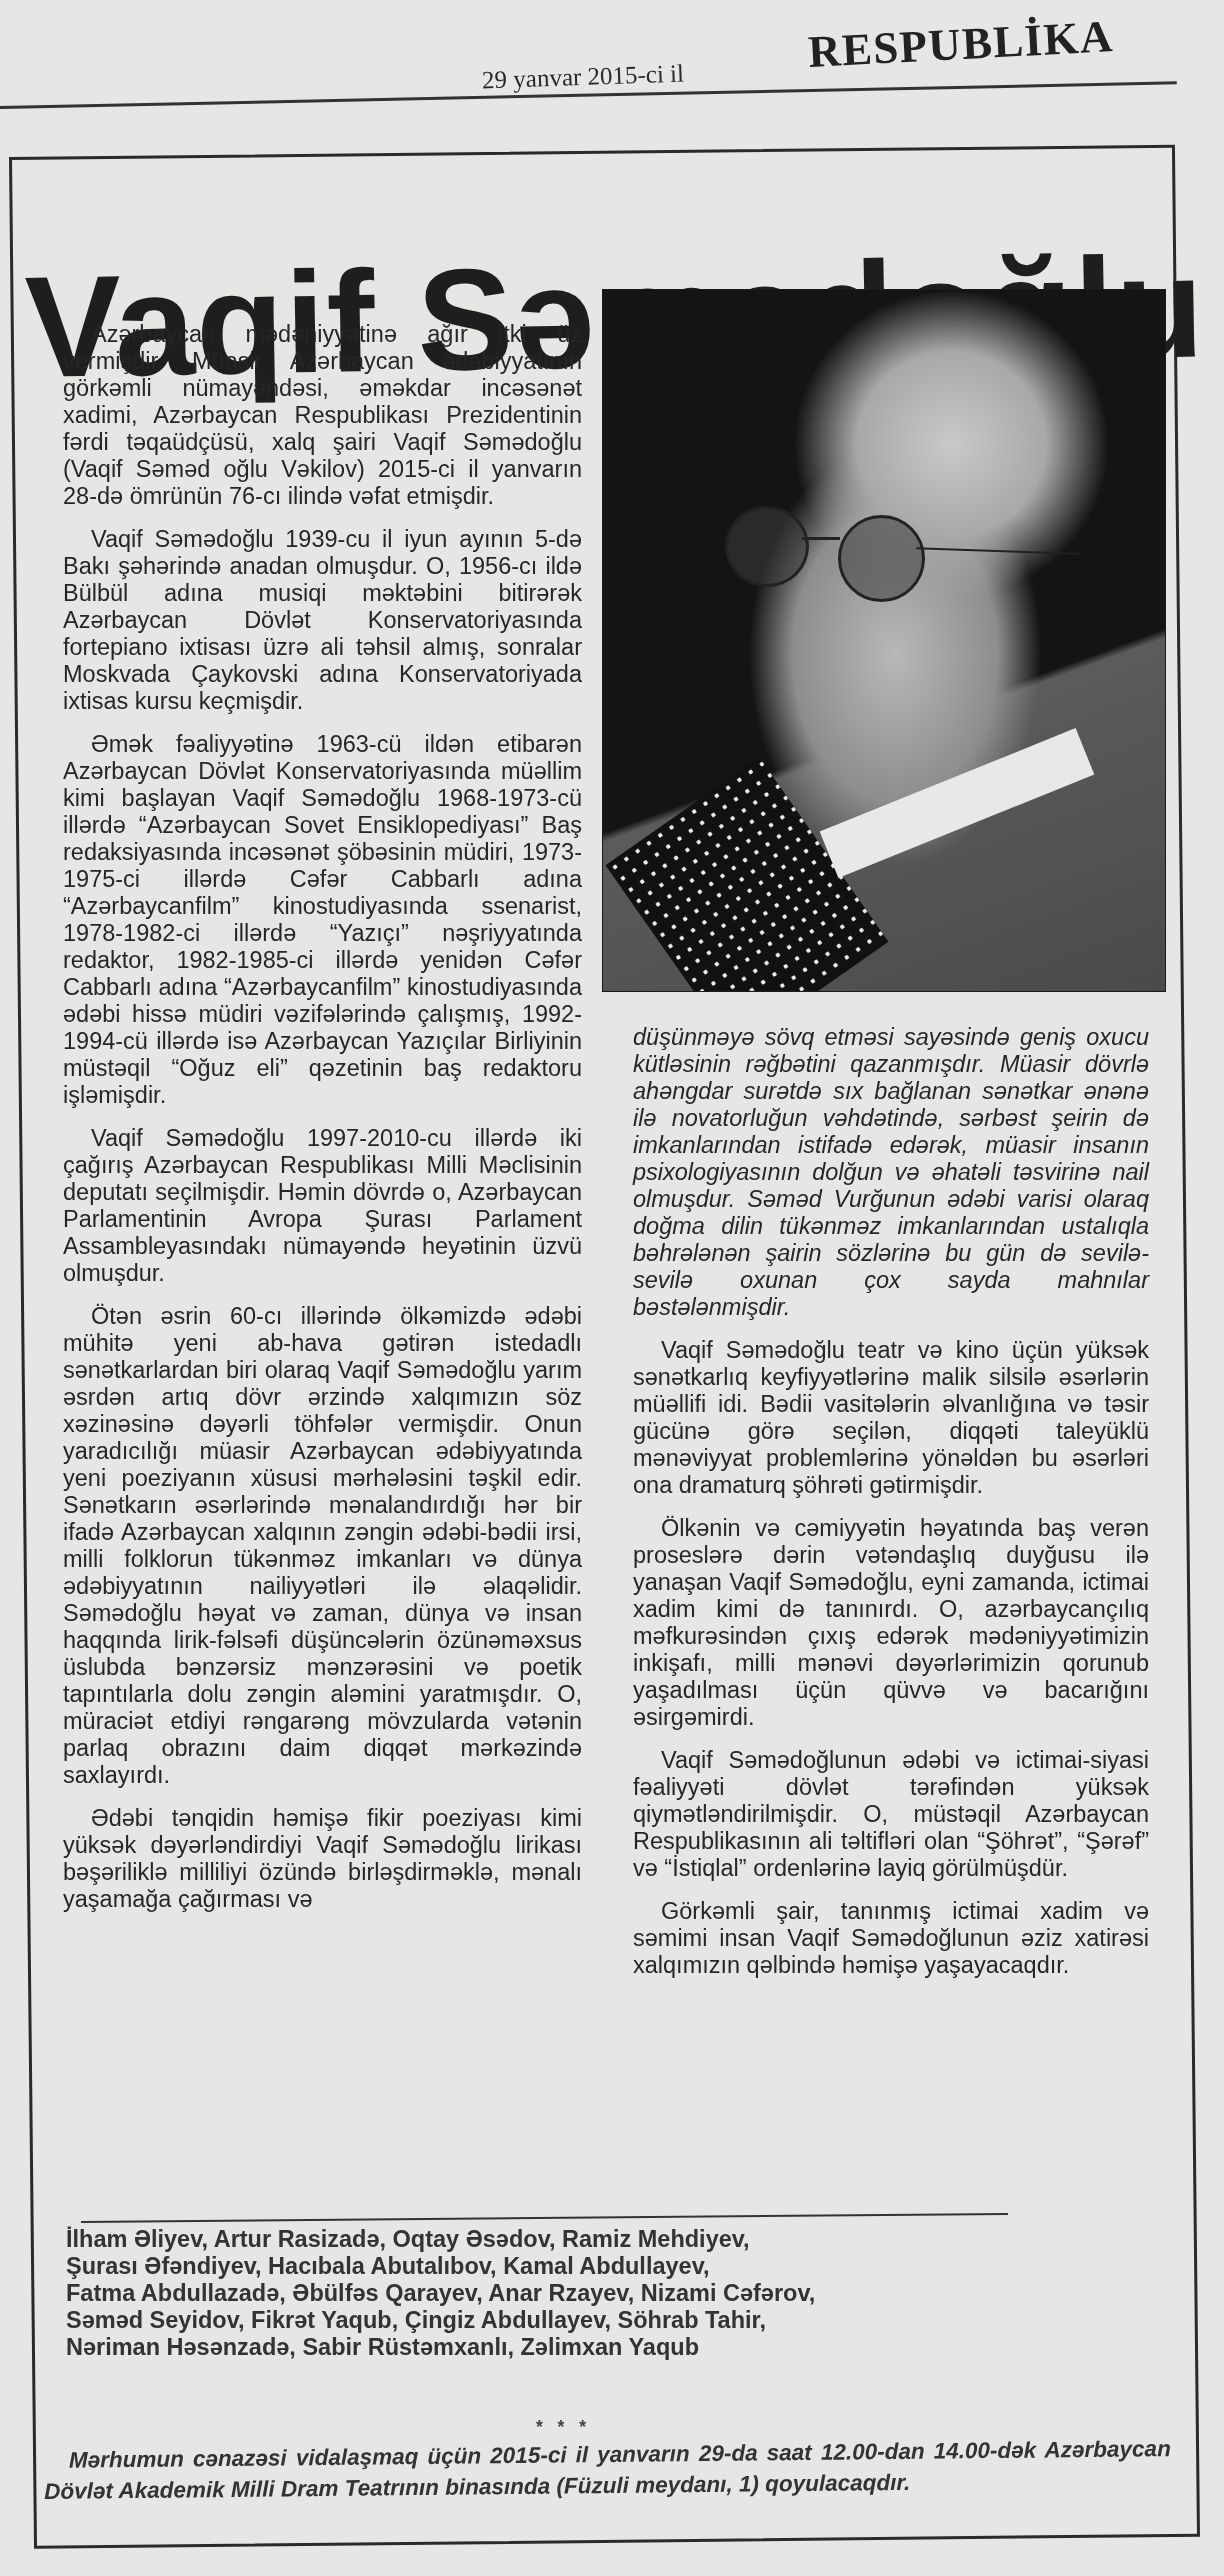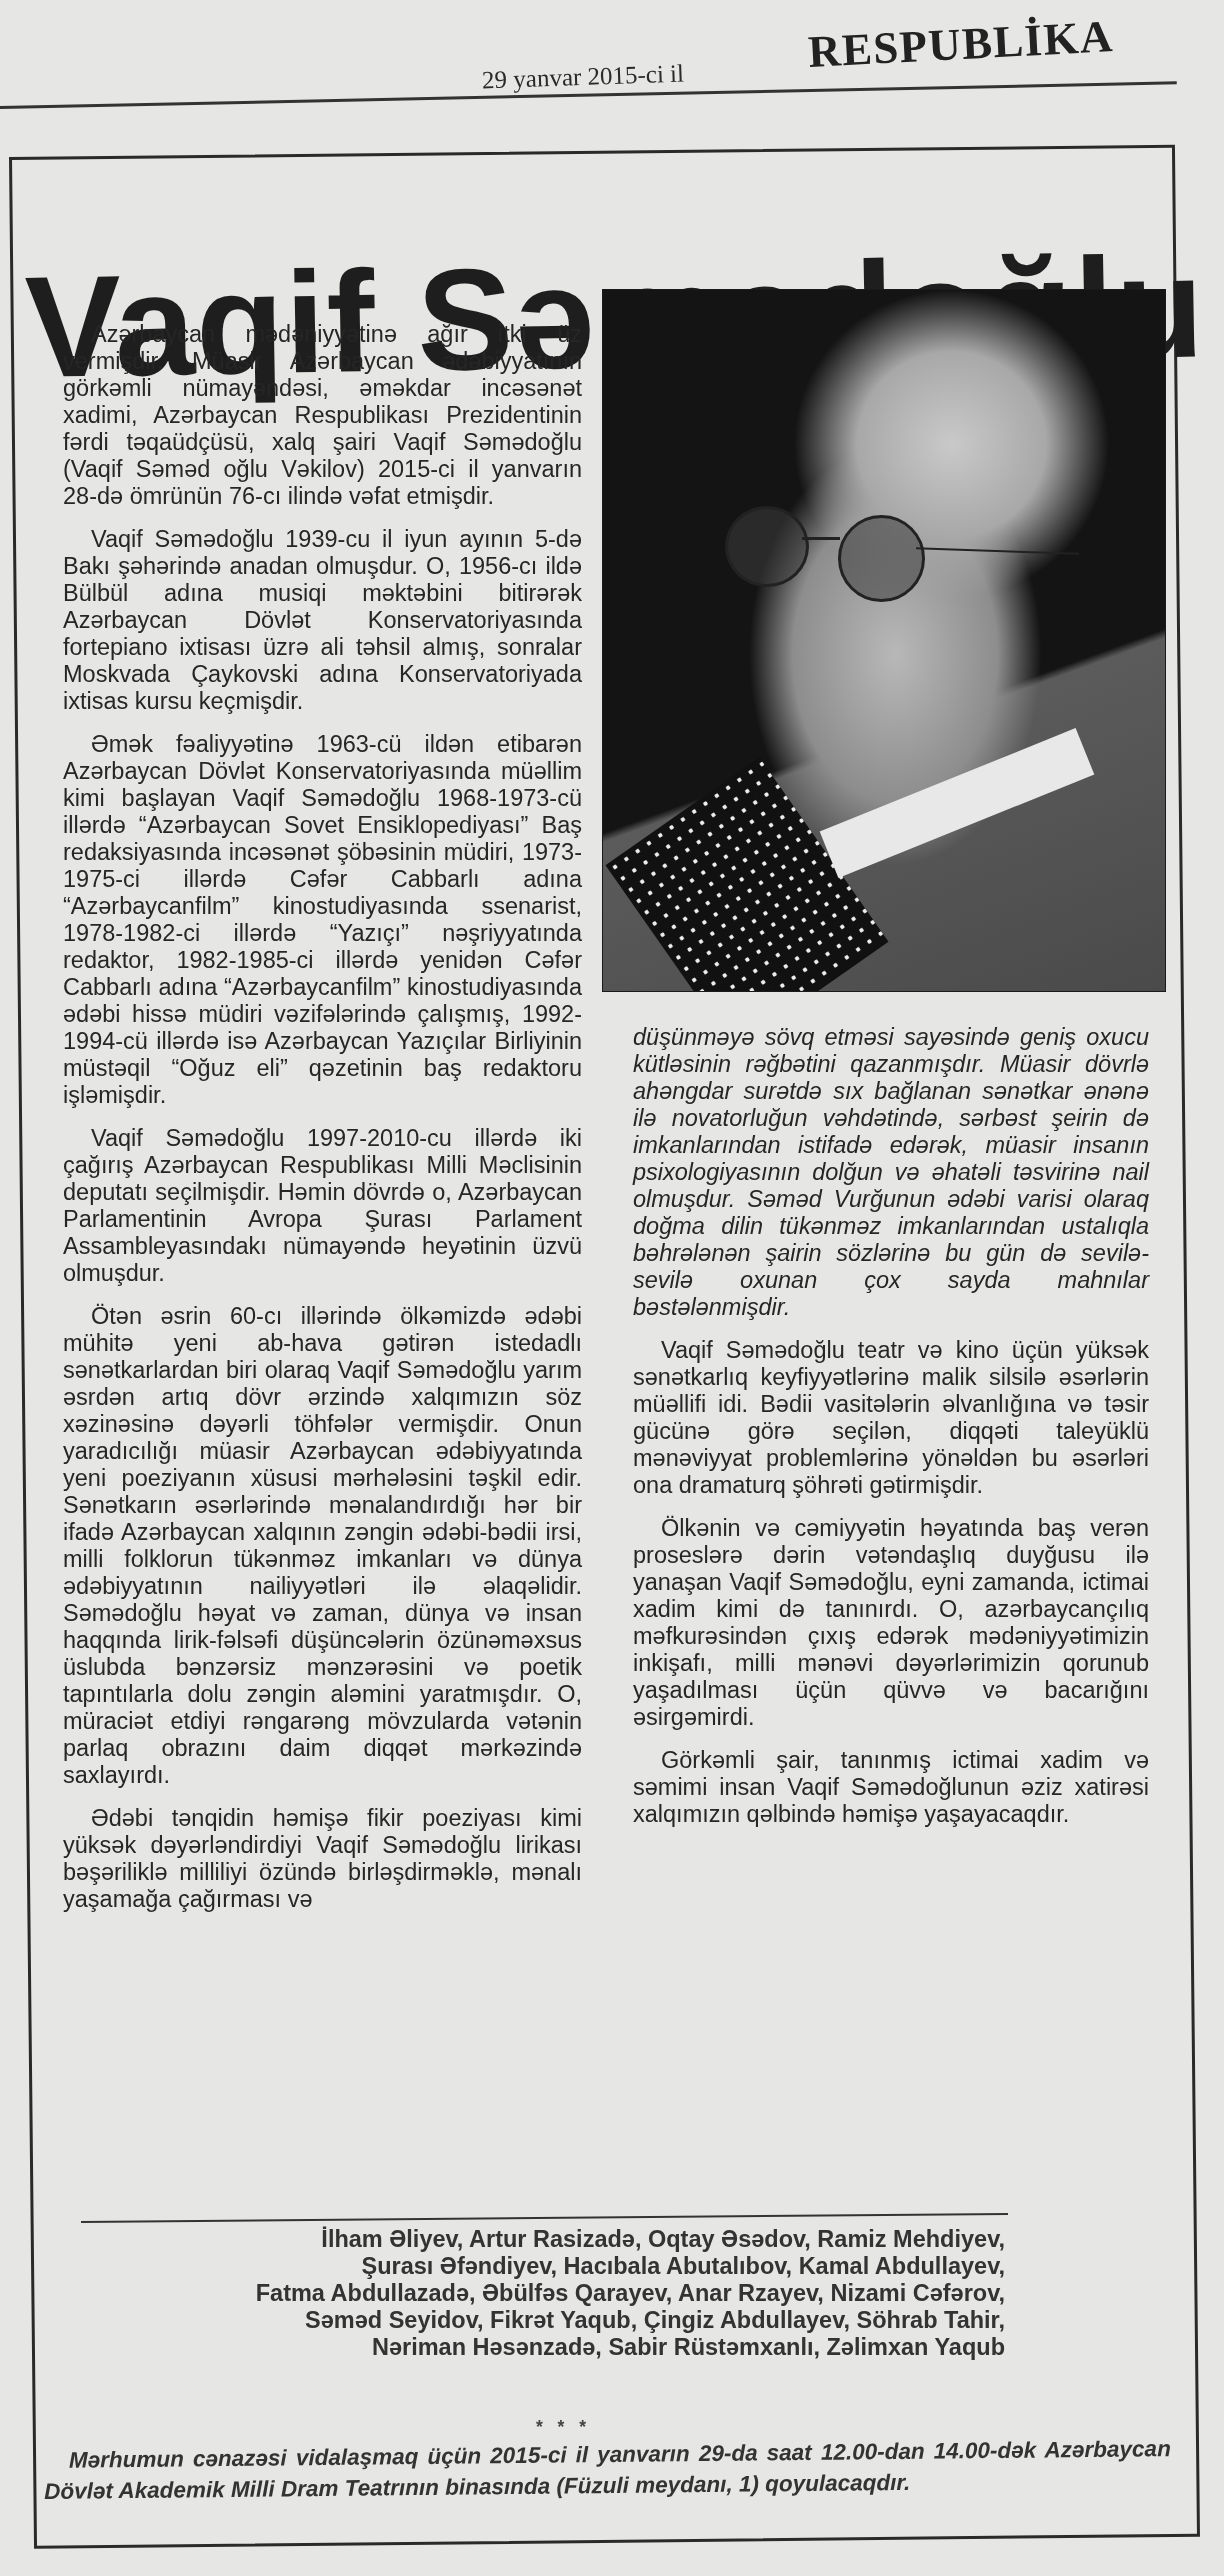--- a/index.html
+++ b/index.html
@@ -69,21 +69,21 @@
   .col p { margin: 16px; text-indent: 28px; }
   .col p.noindent { text-indent: 0; font-style: italic; }
   .col-left { left: 47px; top: 305px; width: 551px; }
   .col-right { left: 617px; top: 1008px; width: 548px; }
   .sig-rule {
     position: absolute; left: 81px; top: 2217px; width: 927px; height: 0;
     border-top: 2.5px solid #333; transform: rotate(-0.5deg);
   }
   .signatories {
     position: absolute; left: 66px; top: 2226px; width: 939px;
-    font-weight: bold; font-size: 23.5px; line-height: 27px; color: #333; text-align: right;
+    font-weight: bold; font-size: 23.5px; line-height: 27px; color: #333;
   }
   .stars {
     position: absolute; left: 188px; top: 2417px; width: 751px;
     text-align: center; font-size: 17.5px; font-weight: bold; color: #444; letter-spacing: 5px;
   }
   .funeral {
     position: absolute; left: 44px; top: 2439px; width: 1127px;
     font-weight: bold; font-style: italic; font-size: 22.5px; line-height: 31px;
     text-align: justify; color: #333; transform: rotate(-0.6deg);
   }
@@ -115,20 +115,21 @@
   <p>Əmək fəaliyyətinə 1963-cü ildən etibarən Azərbaycan Dövlət Konservatoriyasında müəllim kimi başlayan Vaqif Səmədoğlu 1968-1973-cü illərdə “Azərbaycan Sovet Ensiklopediyası” Baş redaksiyasında incəsənət şöbəsinin müdiri, 1973-1975-ci illərdə Cəfər Cabbarlı adına “Azərbaycanfilm” kinostudiyasında ssenarist, 1978-1982-ci illərdə “Yazıçı” nəşriyyatında redaktor, 1982-1985-ci illərdə yenidən Cəfər Cabbarlı adına “Azərbaycanfilm” kinostudiyasında ədəbi hissə müdiri vəzifələrində çalışmış, 1992-1994-cü illərdə isə Azərbaycan Yazıçılar Birliyinin müstəqil “Oğuz eli” qəzetinin baş redaktoru işləmişdir.</p>
   <p>Vaqif Səmədoğlu 1997-2010-cu illərdə iki çağırış Azərbaycan Respublikası Milli Məclisinin deputatı seçilmişdir. Həmin dövrdə o, Azərbaycan Parlamentinin Avropa Şurası Parlament Assambleyasındakı nümayəndə heyətinin üzvü olmuşdur.</p>
   <p>Ötən əsrin 60-cı illərində ölkəmizdə ədəbi mühitə yeni ab-hava gətirən istedadlı sənətkarlardan biri olaraq Vaqif Səmədoğlu yarım əsrdən artıq dövr ərzində xalqımızın söz xəzinəsinə dəyərli töhfələr vermişdir. Onun yaradıcılığı müasir Azərbaycan ədəbiyyatında yeni poeziyanın xüsusi mərhələsini təşkil edir. Sənətkarın əsərlərində mənalandırdığı hər bir ifadə Azərbaycan xalqının zəngin ədəbi-bədii irsi, milli folklorun tükənməz imkanları və dünya ədəbiyyatının nailiyyətləri ilə əlaqəlidir. Səmədoğlu həyat və zaman, dünya və insan haqqında lirik-fəlsəfi düşüncələrin özünəməxsus üslubda bənzərsiz mənzərəsini və poetik tapıntılarla dolu zəngin aləmini yaratmışdır. O, müraciət etdiyi rəngarəng mövzularda vətənin parlaq obrazını daim diqqət mərkəzində saxlayırdı.</p>
   <p>Ədəbi tənqidin həmişə fikir poeziyası kimi yüksək dəyərləndirdiyi Vaqif Səmədoğlu lirikası bəşəriliklə milliliyi özündə birləşdirməklə, mənalı yaşamağa çağırması və</p>
 </div>
 
 <div class="col col-right">
   <p class="noindent">düşünməyə sövq etməsi sayəsində geniş oxucu kütləsinin rəğbətini qazanmışdır. Müasir dövrlə ahəngdar surətdə sıx bağlanan sənətkar ənənə ilə novatorluğun vəhdətində, sərbəst şeirin də imkanlarından istifadə edərək, müasir insanın psixologiyasının dolğun və əhatəli təsvirinə nail olmuşdur. Səməd Vurğunun ədəbi varisi olaraq doğma dilin tükənməz imkanlarından ustalıqla bəhrələnən şairin sözlərinə bu gün də sevilə-sevilə oxunan çox sayda mahnılar bəstələnmişdir.</p>
   <p>Vaqif Səmədoğlu teatr və kino üçün yüksək sənətkarlıq keyfiyyətlərinə malik silsilə əsərlərin müəllifi idi. Bədii vasitələrin əlvanlığına və təsir gücünə görə seçilən, diqqəti taleyüklü mənəviyyat problemlərinə yönəldən bu əsərləri ona dramaturq şöhrəti gətirmişdir.</p>
   <p>Ölkənin və cəmiyyətin həyatında baş verən proseslərə dərin vətəndaşlıq duyğusu ilə yanaşan Vaqif Səmədoğlu, eyni zamanda, ictimai xadim kimi də tanınırdı. O, azərbaycançılıq məfkurəsindən çıxış edərək mədəniyyətimizin inkişafı, milli mənəvi dəyərlərimizin qorunub yaşadılması üçün qüvvə və bacarığını əsirgəmirdi.</p>
+  <p>Vaqif Səmədoğlunun ədəbi və ictimai-siyasi fəaliyyəti dövlət tərəfindən yüksək qiymətləndirilmişdir. O, müstəqil Azərbaycan Respublikasının ali təltifləri olan “Şöhrət”, “Şərəf” və “İstiqlal” ordenlərinə layiq görülmüşdür.</p>
   <p>Görkəmli şair, tanınmış ictimai xadim və səmimi insan Vaqif Səmədoğlunun əziz xatirəsi xalqımızın qəlbində həmişə yaşayacaqdır.</p>
 </div>
 
 <div class="sig-rule"></div>
 <div class="signatories">
   <div>İlham Əliyev, Artur Rasizadə, Oqtay Əsədov, Ramiz Mehdiyev,</div>
   <div>Şurası Əfəndiyev, Hacıbala Abutalıbov, Kamal Abdullayev,</div>
   <div>Fatma Abdullazadə, Əbülfəs Qarayev, Anar Rzayev, Nizami Cəfərov,</div>
   <div>Səməd Seyidov, Fikrət Yaqub, Çingiz Abdullayev, Söhrab Tahir,</div>
   <div>Nəriman Həsənzadə, Sabir Rüstəmxanlı, Zəlimxan Yaqub</div>

